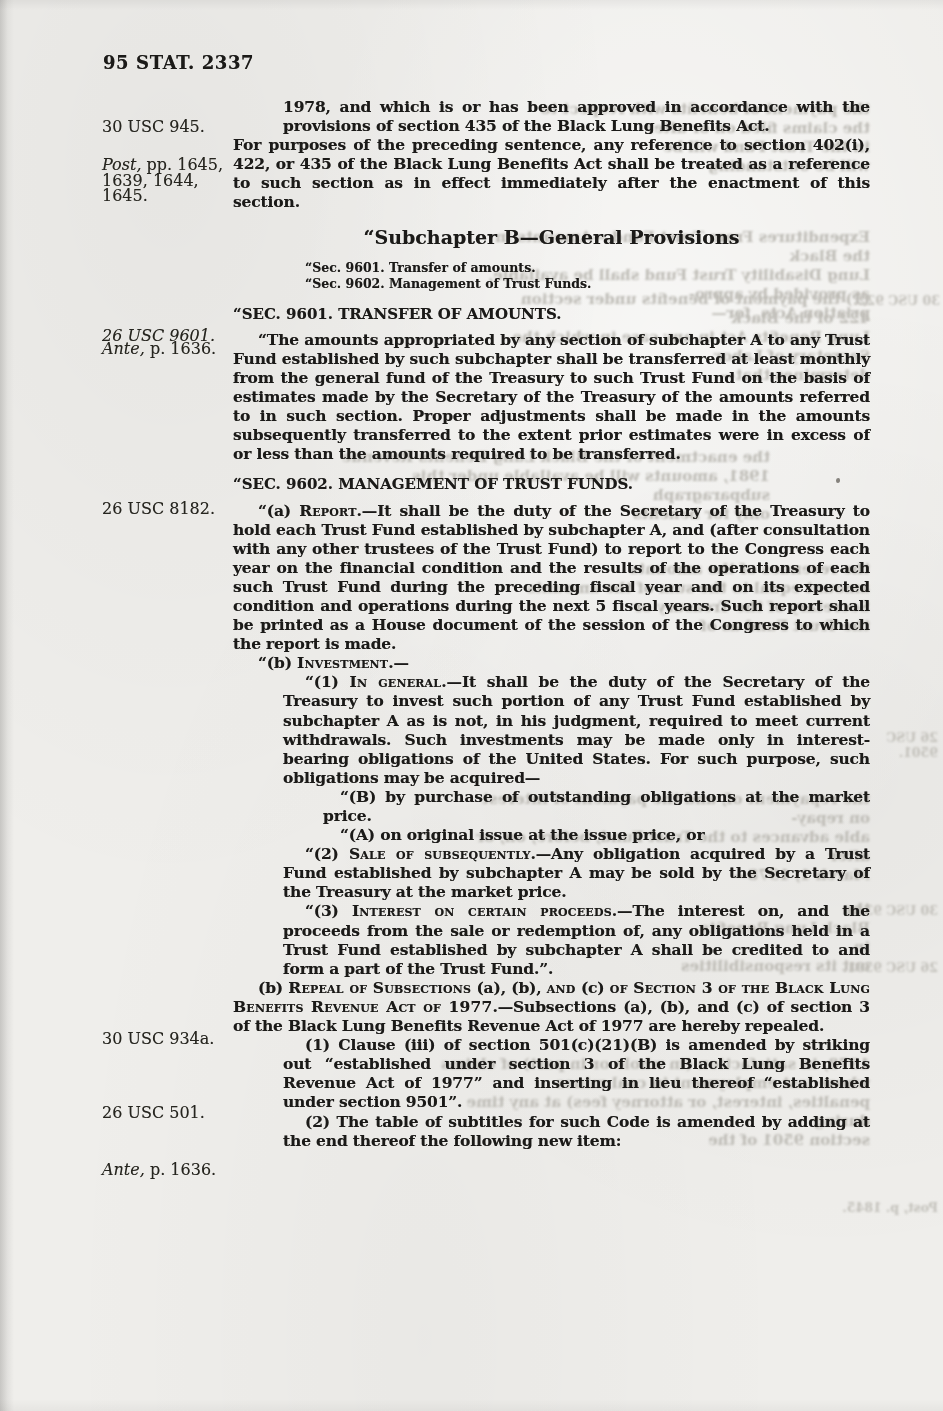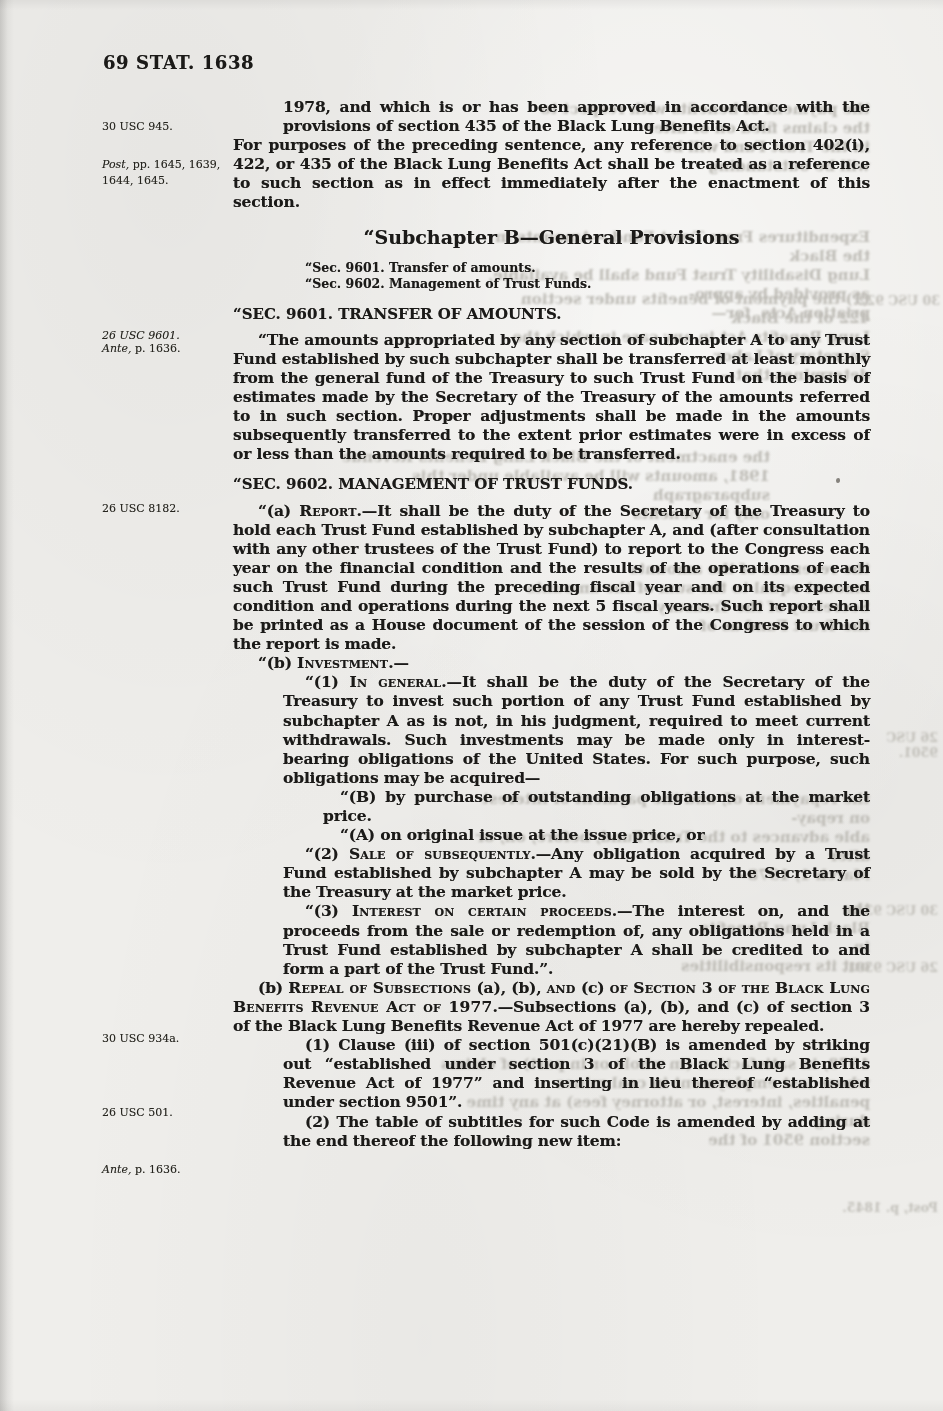--- a/index.html
+++ b/index.html
@@ -38,21 +38,21 @@
   }
   .hdr-title{
     position:absolute;left:343px;top:52px;
     font-size:18px;font-weight:700;letter-spacing:0.4px;
     text-shadow:0 0 0.5px rgba(27,26,24,0.55);
   }
 
   
   .mnote{
     position:absolute;left:102px;width:132px;
-    font-size:11px;line-height:15.5px;font-weight:400;
+    font-size:16px;line-height:15.5px;font-weight:400;
     color:#26251f;
     text-shadow:0 0 0.4px rgba(38,37,31,0.4);
   }
   .mn-0{top:119px;}
   .mn-1{top:157px;}
   .mn-2{top:328px;font-style:italic;}
   .mn-3{top:341px;}
   .mn-4{top:501px;}
   .mn-5{top:1031px;}
   .mn-6{top:1105px;}
@@ -147,21 +147,21 @@
 penalties, interest, or attorney fees) at any time during
 section 9501 of the</div>
       <div class="ghost g-8 g-note">30 USC 922.</div>
       <div class="ghost g-9 g-note">26 USC 9501.</div>
       <div class="ghost g-10 g-note">30 USC 934a.</div>
       <div class="ghost g-11 g-note">26 USC 9501.</div>
       <div class="ghost g-12 g-note">Post, p. 1845.</div>
     </div>
   <div class="speck"></div>
 
-  <div class="hdr-stat">69 STAT. 1638</div>
+  <div class="hdr-stat">95 STAT. 2337</div>
 
   <div id="margin-col">
       <div class="mnote mn-0"><span>30 USC 945.</span></div>
       <div class="mnote mn-1"><span class="it">Post,</span><span> pp. 1645, 1639, 1644, 1645.</span></div>
       <div class="mnote mn-2"><span>26 USC 9601.</span></div>
       <div class="mnote mn-3"><span class="it">Ante,</span><span> p. 1636.</span></div>
       <div class="mnote mn-4"><span>26 USC 8182.</span></div>
       <div class="mnote mn-5"><span>30 USC 934a.</span></div>
       <div class="mnote mn-6"><span>26 USC 501.</span></div>
       <div class="mnote mn-7"><span class="it">Ante,</span><span> p. 1636.</span></div>

